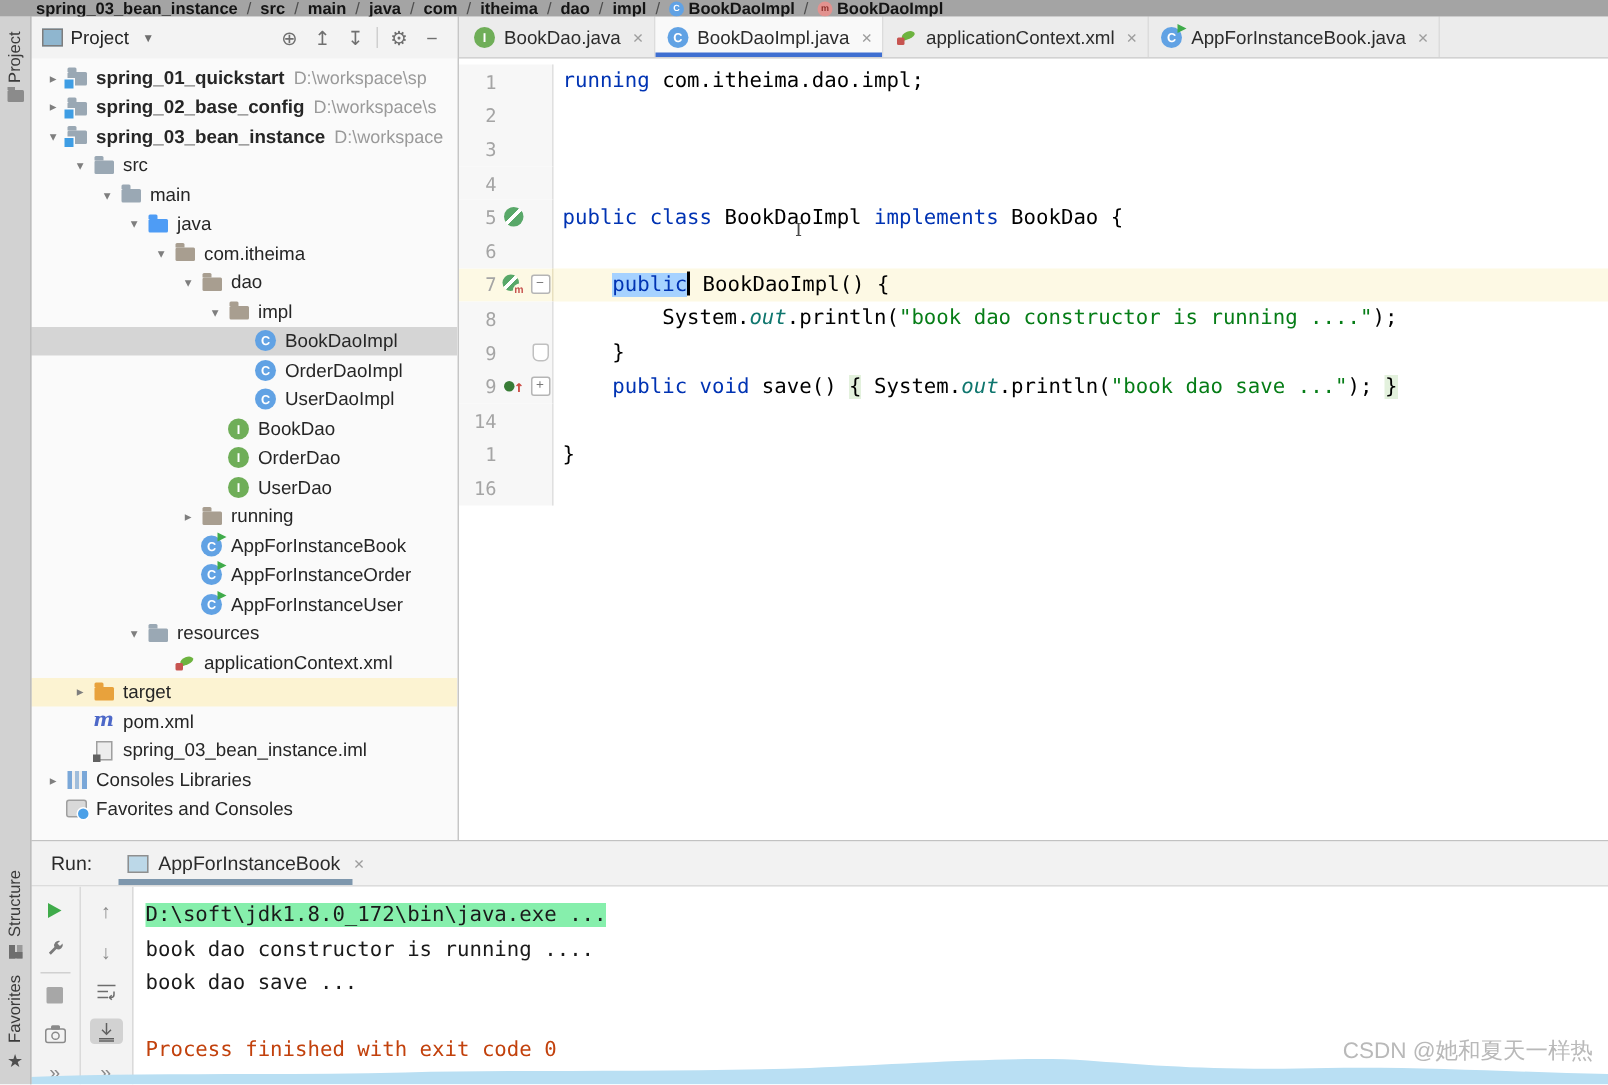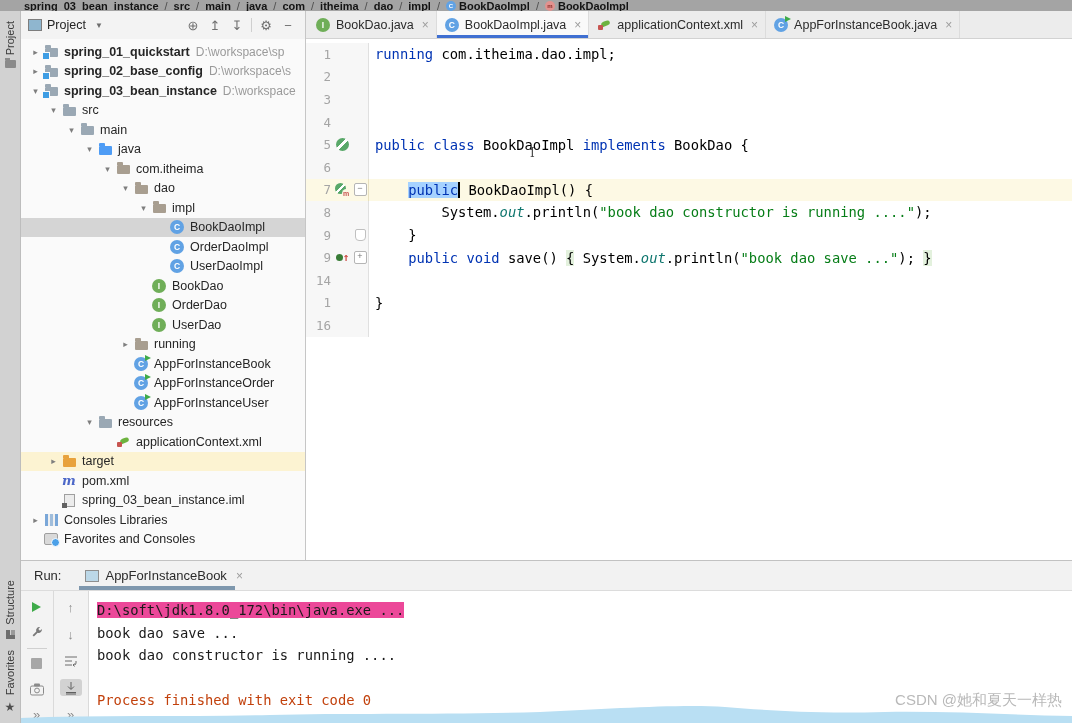--- a/index.html
+++ b/index.html
@@ -135,21 +135,21 @@
   .tbtn{width:22px;height:18px;display:flex;align-items:center;justify-content:center;
         color:#8a8a8a;font-size:13px;border-radius:3px;}
   .tbtn.selbtn{background:#d2d2d2;}
   .play{width:0;height:0;border-style:solid;border-width:5.5px 0 5.5px 9px;
         border-color:transparent transparent transparent #3fab4a;}
   .stopsq{width:11px;height:11px;background:#a7a7a7;border-radius:1px;}
   .tdiv{width:20px;height:1px;background:#d0d0d0;margin:-2px 0;}
   .console{flex:1;font-family:"DejaVu Sans Mono",monospace;font-size:13.8px;color:#1a1a1a;
            padding:8px 0 0 8px;position:relative;overflow:hidden;}
   .cline{height:22.4px;display:flex;align-items:center;white-space:pre;}
-  .cline.cmd span{background:#ec4899;}
+  .cline.cmd span{background:#86efac;}
   .cline.system span{color:#c2410c;}
 
   .wave{position:absolute;left:20px;right:0;bottom:0;height:20px;z-index:4;pointer-events:none;}
   .watermark{position:absolute;right:10px;top:691px;color:#b9b9b9;font-size:15px;z-index:5;}
 </style>
 </head>
 <body>
 
 <div class="topbar" id="breadcrumb">
     <span class="bc-item">
@@ -624,22 +624,22 @@
                 <path d="M2 11.5h10"></path>
                 <path d="M2 13h10"></path>
               </g>
             </svg>
           </span>
           <span class="tbtn">»</span>
         </div>
     </div>
     <div class="console" id="console">
         <div class="cline cmd"><span>D:\soft\jdk1.8.0_172\bin\java.exe ...</span></div>
+        <div class="cline plain"><span>book dao constructor is running ....</span></div>
         <div class="cline plain"><span>book dao save ...</span></div>
-        <div class="cline plain"><span>book dao constructor is running ....</span></div>
         <div class="cline plain"><span></span></div>
         <div class="cline system"><span>Process finished with exit code 0</span></div>
       </div>
   </div>
 </div>
 
 <svg class="wave" viewBox="0 0 1052 20" preserveAspectRatio="none" width="1052" height="20">
   <path d="M0,20 L0,15 C80,12 170,14 250,12 C330,10 430,12 520,9 C590,6 660,1 705,4 C745,7 790,11 865,9 C930,8 995,12 1052,13 L1052,20 Z" fill="#b9dff3"></path>
 </svg>
 <div class="watermark">CSDN @她和夏天一样热</div>

